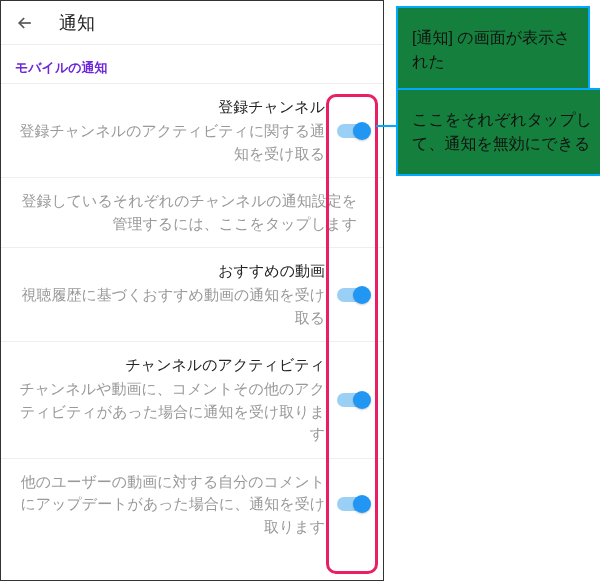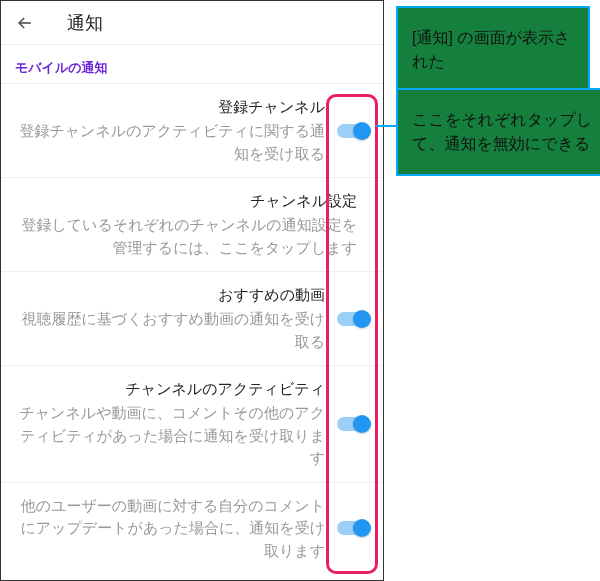--- a/index.html
+++ b/index.html
@@ -19,21 +19,20 @@
       position: absolute;
       top: 0; left: 0;
       overflow: hidden;
     }
     .appbar {
       display: flex;
       align-items: center;
       height: 44px;
       padding: 16px 12px;
       border-bottom: 1px solid #eee;
-      gap: 8px;
     }
     .back-arrow {
       color: #555;
       font-size: 20px;
       width: 24px;
       display: inline-flex;
       align-items: center;
       justify-content: center;
     }
     .appbar-title {
@@ -136,21 +135,20 @@
   <div class="item">
     <div class="item-text">
       <div class="item-title">登録チャンネル</div>
       <div class="item-desc">登録チャンネルのアクティビティに関する通知を受け取る</div>
     </div>
     <div class="toggle"></div>
   </div>
 
   <div class="item">
     <div class="item-text">
-      <div class="item-title">チャンネル設定</div>
       <div class="item-desc">登録しているそれぞれのチャンネルの通知設定を管理するには、ここをタップします</div>
     </div>
   </div>
 
   <div class="item">
     <div class="item-text">
       <div class="item-title">おすすめの動画</div>
       <div class="item-desc">視聴履歴に基づくおすすめ動画の通知を受け取る</div>
     </div>
     <div class="toggle"></div>

